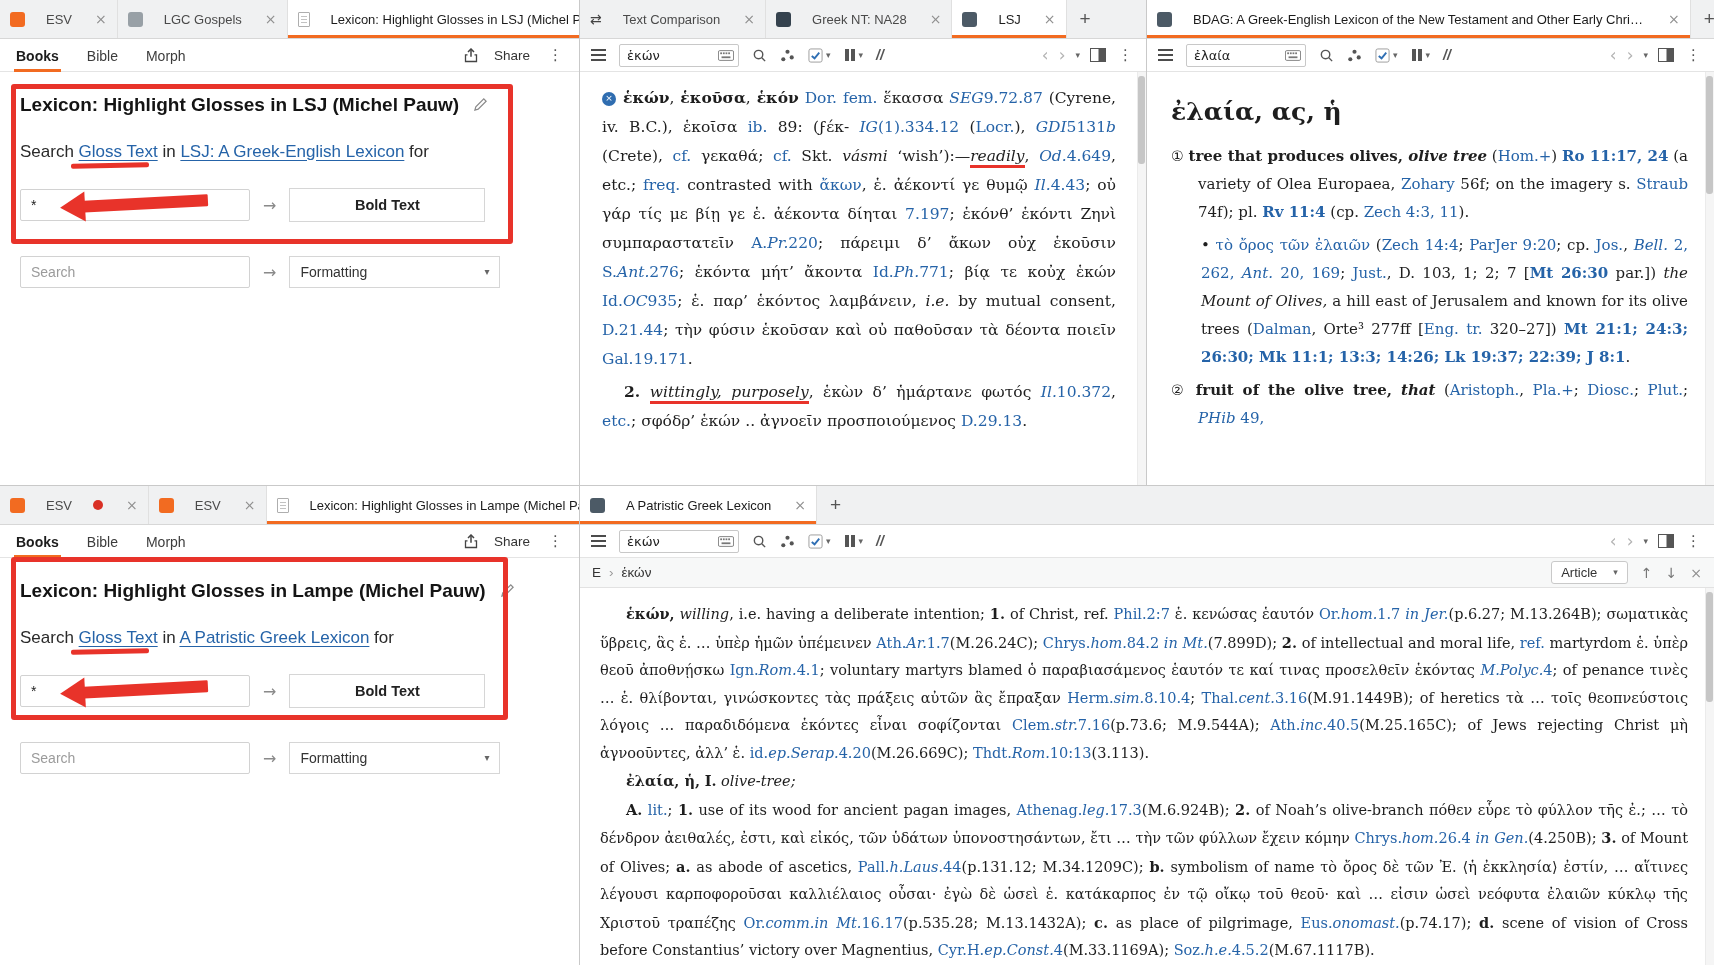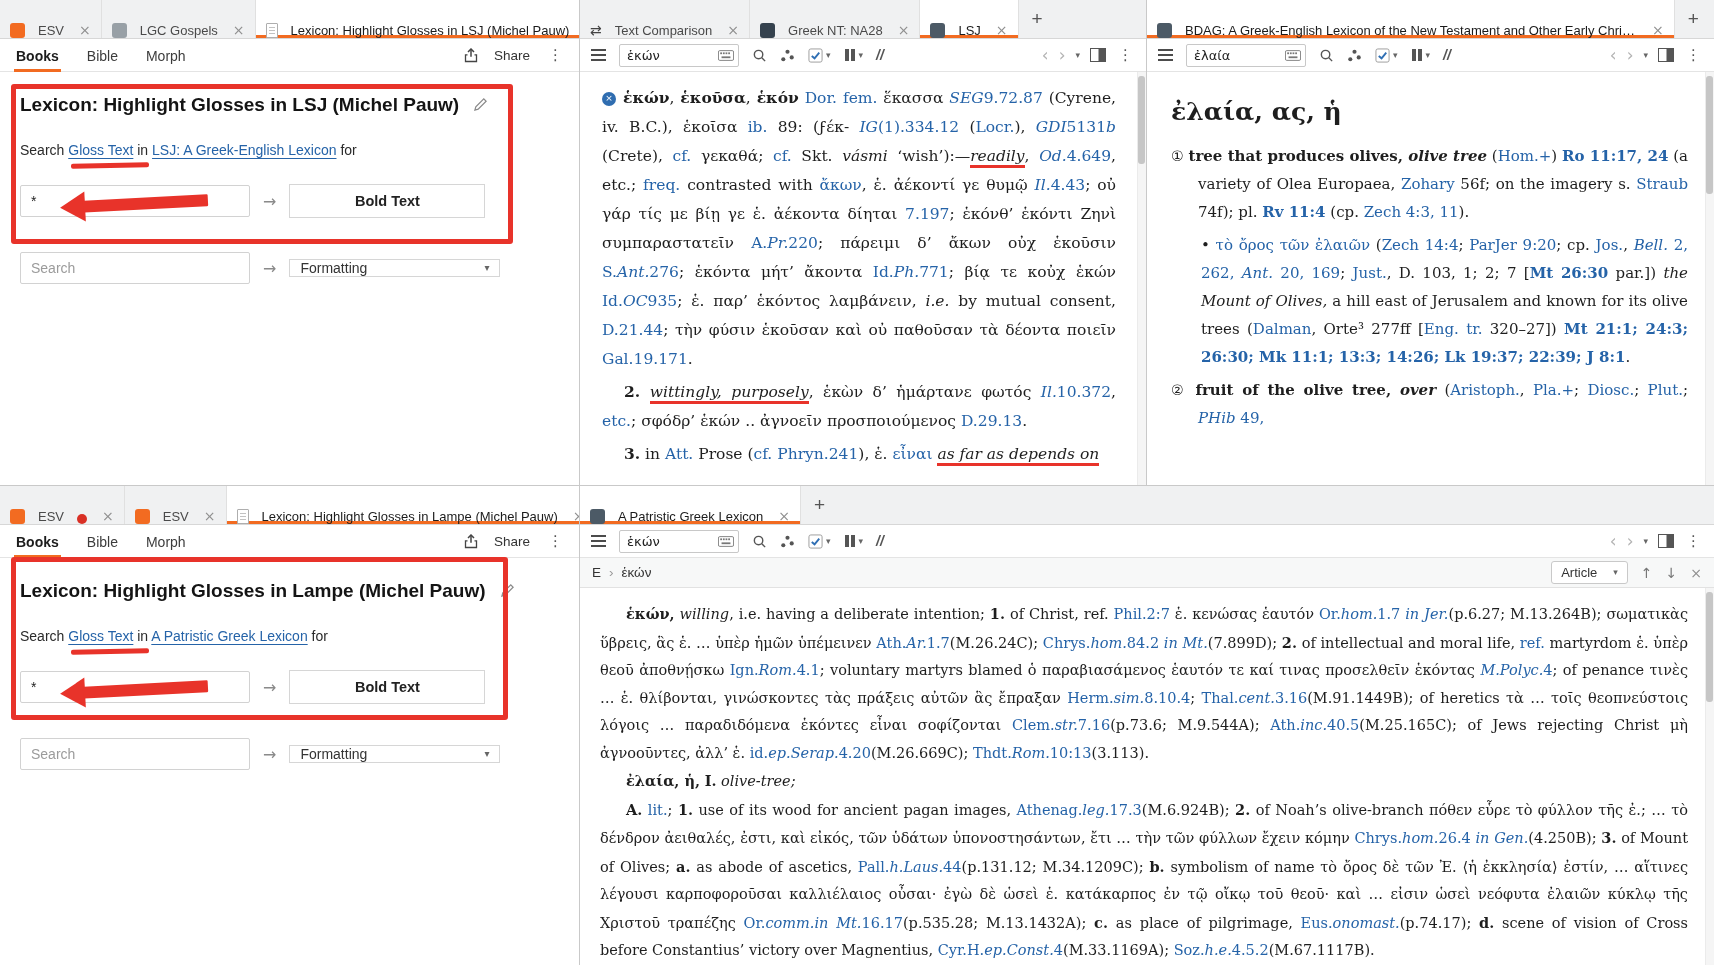--- a/index.html
+++ b/index.html
@@ -3,21 +3,21 @@
 <meta charset="utf-8">
 <style>
 *{box-sizing:border-box;margin:0;padding:0}
 body{margin:0;background:#e6e6e6;font-family:"Liberation Sans","DejaVu Sans",sans-serif}
 .app{position:relative;width:1714px;height:965px;background:#fff;overflow:hidden}
 .panel{position:absolute;background:#fff;display:flex;flex-direction:column;overflow:hidden}
 .brd-r{border-right:1px solid #c9c9c9}.brd-b{border-bottom:1px solid #c9c9c9}
 
 
 .tabbar{height:39px;flex:none;background:#f0f1f2;border-bottom:1px solid #d7d7d7;display:flex;align-items:stretch;overflow:hidden}
-.tab{display:flex;align-items:flex-end;gap:13px;padding:0 10px;border-right:1px solid #e0e0e0;font-size:13px;color:#4a4a4a;white-space:nowrap;cursor:default}
+.tab{display:flex;align-items:center;gap:21px;padding:0 10px;border-right:1px solid #e0e0e0;font-size:13px;color:#4a4a4a;white-space:nowrap;cursor:default}
 .tab.active{background:#fff;color:#1b1b1b;box-shadow:inset 0 -3px 0 #F26B21}
 .tlabel{overflow:hidden;text-overflow:ellipsis;max-width:300px}
 .tlabel-wide{max-width:452px}
 .tclose{color:#8f8f8f;font-size:14px;margin-left:2px;font-family:"DejaVu Sans",sans-serif}
 .tabadd{display:flex;align-items:center;padding:0 13px;font-size:19px;color:#555}
 .ti{width:15px;height:15px;border-radius:3px;flex:none}
 .ti-orange{background:#F26B21}
 .ti-gray{background:#98A0A6}
 .ti-dark{background:#4C5A66}
 .ti-navy{background:#35424E}
@@ -71,29 +71,29 @@
 .bdag-sense{padding-left:27px;text-indent:-27px;margin-bottom:5px}
 .bdag-bullet{margin-left:30px;margin-bottom:5px}
 .lampe-p{text-indent:26px}
 .vscroll{position:absolute;top:0;right:0;bottom:0;width:9px;background:#f5f5f5;border-left:1px solid #ebebeb}
 .vthumb{position:absolute;right:1px;width:7px;border-radius:3px;background:#c6c6c6}
 
 
 .spbody{flex:1;padding:22px 20px 0;position:relative;background:#fff}
 .sptitle{font-size:19px;font-weight:700;color:#141414;display:flex;align-items:flex-start;gap:14px}
 .pencil{line-height:0;margin-top:3px}
-.spline{margin-top:26px;font-size:14px;color:#2a2a2a}
+.spline{margin-top:26px;font-size:17px;color:#2a2a2a}
 .spline a{color:#2563A8;text-decoration:underline;text-underline-offset:3px;cursor:pointer}
 .sprow{margin-top:26px;display:flex;align-items:center;gap:13px}
 .sprow2{margin-top:34px}
 .spinput{width:230px;height:32px;border:1px solid #d2d2d2;border-radius:2px;padding:0 10px;font-size:14px;color:#222;font-family:"Liberation Sans","DejaVu Sans",sans-serif}
 .spinput::placeholder{color:#9b9b9b}
 .sparrow{color:#8a8a8a;font-size:16px;font-family:"DejaVu Sans",sans-serif}
 .spaction{width:196px;height:34px;border:1px solid #d6d6d6;display:flex;align-items:center;justify-content:center;font-weight:700;font-size:14.5px;color:#222;background:#fff}
-.spformat{width:211px;height:18px;border:1px solid #d6d6d6;display:flex;align-items:center;padding:0 10px;font-size:14px;color:#333;background:#fff}
+.spformat{width:211px;height:32px;border:1px solid #d6d6d6;display:flex;align-items:center;padding:0 10px;font-size:14px;color:#333;background:#fff}
 .spformat .caret{margin-left:auto;font-size:10px}
 
 
 .anno-rect{position:absolute;border:5px solid #E8332A;border-radius:3px;z-index:30;pointer-events:none}
 .anno-underline{position:absolute;height:5px;background:#E8332A;border-radius:2px;z-index:30;transform:rotate(-1deg);pointer-events:none}
 .anno-arrow{position:absolute;width:148px;height:30px;display:flex;align-items:center;z-index:31;transform:rotate(-3deg);pointer-events:none}
 .anno-arrow .ah{width:0;height:0;border-top:15px solid transparent;border-bottom:15px solid transparent;border-right:25px solid #E8332A}
 .anno-arrow .at{flex:1;height:12px;background:#E8332A;margin-left:-2px;border-radius:1px}
 </style>
 </head>
@@ -259,21 +259,20 @@
               <rect x="8.5" y="0.5" width="7" height="13" fill="#555"></rect>
             </svg>
         </span>
         <span class="morebtn">⋮</span>
       </span>
     </div>
     <div class="lexbody">
       <div class="lexinner serif">
         <p><span class="entrymark">×</span><span><span class="b">ἑκών</span><span>, </span><span class="b">ἑκοῦσα</span><span>, </span><span class="b">ἑκόν</span><span> </span><span class="l">Dor.</span><span> </span><span class="l">fem.</span><span> ἕκασσα </span><span class="l i">SEG</span><span class="l">9.72.87</span><span> (Cyrene, iv. B.C.), ἑκοῖσα </span><span class="l">ib.</span><span> 89: (ϝέκ- </span><span class="l i">IG</span><span class="l">(1).334.12</span><span> (</span><span class="l">Locr.</span><span>), </span><span class="l i">GDI</span><span class="l">5131</span><span class="l i">b</span><span> (Crete), </span><span class="l">cf.</span><span> γεκαθά; </span><span class="l">cf.</span><span> Skt. </span><span class="i">vásmi</span><span> ‘wish’):—</span><span class="i rl">readily</span><span>, </span><span class="l i">Od.</span><span class="l">4.649</span><span>, etc.; </span><span class="l">freq.</span><span> contrasted with </span><span class="l">ἄκων</span><span>, ἑ. ἀέκοντί γε θυμῷ </span><span class="l i">Il.</span><span class="l">4.43</span><span>; οὐ γάρ τίς με βίῃ γε ἑ. ἀέκοντα δίηται </span><span class="l">7.197</span><span>; ἑκόνθ’ ἑκόντι Ζηνὶ συμπαραστατεῖν </span><span class="l">A.</span><span class="l i">Pr.</span><span class="l">220</span><span>; πάρειμι δ’ ἄκων οὐχ ἑκοῦσιν </span><span class="l">S.</span><span class="l i">Ant.</span><span class="l">276</span><span>; ἑκόντα μήτ’ ἄκοντα </span><span class="l">Id.</span><span class="l i">Ph.</span><span class="l">771</span><span>; βίᾳ τε κοὐχ ἑκών </span><span class="l">Id.</span><span class="l i">OC</span><span class="l">935</span><span>; ἑ. παρ’ ἑκόντος λαμβάνειν, </span><span class="i">i.e.</span><span> by mutual consent, </span><span class="l">D.</span><span class="l">21.44</span><span>; τὴν φύσιν ἑκοῦσαν καὶ οὐ παθοῦσαν τὰ δέοντα ποιεῖν </span><span class="l">Gal.</span><span class="l">19.171</span><span>.</span></span></p>
         <p class="lsj-num"><span class="b">2.</span><span> </span><span class="i rl">wittingly, purposely</span><span>, ἑκὼν δ’ ἡμάρτανε φωτός </span><span class="l i">Il.</span><span class="l">10.372</span><span>, </span><span class="l">etc.</span><span>; σφόδρ’ ἑκών .. ἀγνοεῖν προσποιούμενος </span><span class="l">D.</span><span class="l">29.13</span><span>.</span></p>
-        <p class="lsj-num"><span class="b">3.</span><span> in </span><span class="l">Att.</span><span> Prose (</span><span class="l">cf.</span><span> </span><span class="l">Phryn.</span><span class="l">241</span><span>), ἑ. </span><span class="l">εἶναι</span><span> </span><span class="i rl">as far as depends on</span></p>
       </div>
       <div class="vscroll">
           <div class="vthumb" style="top:4px;height:88px"></div>
         </div>
     </div>
   </section>
 
   <section id="p3" class="panel brd-b" style="left:1147px;top:0;width:567px;height:486px">
     <div class="tabbar">
       <div class="tab active">
@@ -343,21 +342,21 @@
             </svg>
         </span>
         <span class="morebtn">⋮</span>
       </span>
     </div>
     <div class="lexbody">
       <div class="lexinner serif">
         <p class="bdag-hw">ἐλαία, ας, ἡ</p>
         <p class="bdag-sense"><span class="sn">①</span><span> </span><span class="b">tree that produces olives, </span><span class="b i">olive tree</span><span> (</span><span class="l">Hom.+</span><span>) </span><span class="l b">Ro 11:17, 24</span><span> (a variety of Olea Europaea, </span><span class="l">Zohary</span><span> 56f; on the imagery s. </span><span class="l">Straub</span><span> 74f); pl. </span><span class="l b">Rv 11:4</span><span> (cp. </span><span class="l">Zech 4:3, 11</span><span>).</span></p>
         <p class="bdag-bullet"><span>• </span><span class="l">τὸ ὄρος τῶν ἐλαιῶν</span><span> (</span><span class="l">Zech 14:4</span><span>; </span><span class="l">ParJer 9:20</span><span>; cp. </span><span class="l">Jos.</span><span>, </span><span class="l i">Bell.</span><span class="l"> 2, 262, </span><span class="l i">Ant.</span><span class="l"> 20, 169</span><span>; </span><span class="l">Just.</span><span>, D. 103, 1; 2; 7 [</span><span class="l b">Mt 26:30</span><span> par.]) </span><span class="i">the Mount of Olives,</span><span> a hill east of Jerusalem and known for its olive trees (</span><span class="l">Dalman</span><span>, Orte³ 277ff [</span><span class="l">Eng. tr.</span><span> 320–27]) </span><span class="l b">Mt 21:1; 24:3; 26:30; Mk 11:1; 13:3; 14:26; Lk 19:37; 22:39; J 8:1</span><span>.</span></p>
-        <p class="bdag-sense"><span class="sn">②</span><span> </span><span class="b">fruit of the olive tree, </span><span class="b i">over</span><span> (</span><span class="l">Aristoph.</span><span>, </span><span class="l">Pla.+</span><span>; </span><span class="l">Diosc.</span><span>; </span><span class="l">Plut.</span><span>; </span><span class="l i">PHib</span><span class="l"> 49,</span></p>
+        <p class="bdag-sense"><span class="sn">②</span><span> </span><span class="b">fruit of the olive tree, </span><span class="b i">that</span><span> (</span><span class="l">Aristoph.</span><span>, </span><span class="l">Pla.+</span><span>; </span><span class="l">Diosc.</span><span>; </span><span class="l">Plut.</span><span>; </span><span class="l i">PHib</span><span class="l"> 49,</span></p>
       </div>
       <div class="vscroll">
           <div class="vthumb" style="top:4px;height:118px"></div>
         </div>
     </div>
   </section>
 
   <section id="p4" class="panel brd-r" style="left:0;top:486px;width:580px;height:479px">
     <div class="tabbar">
       <div class="tab">

